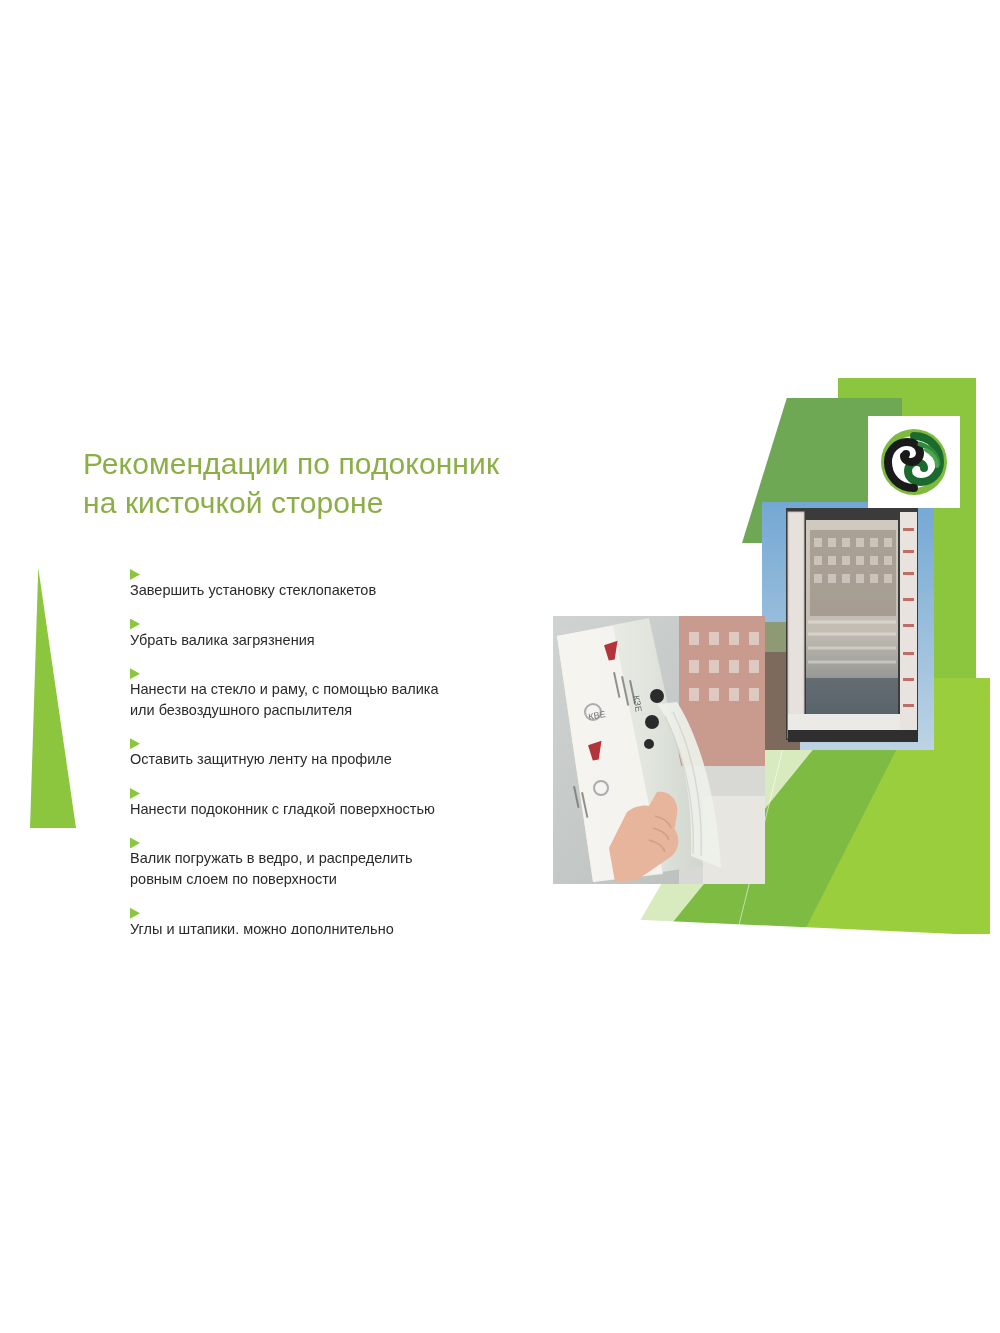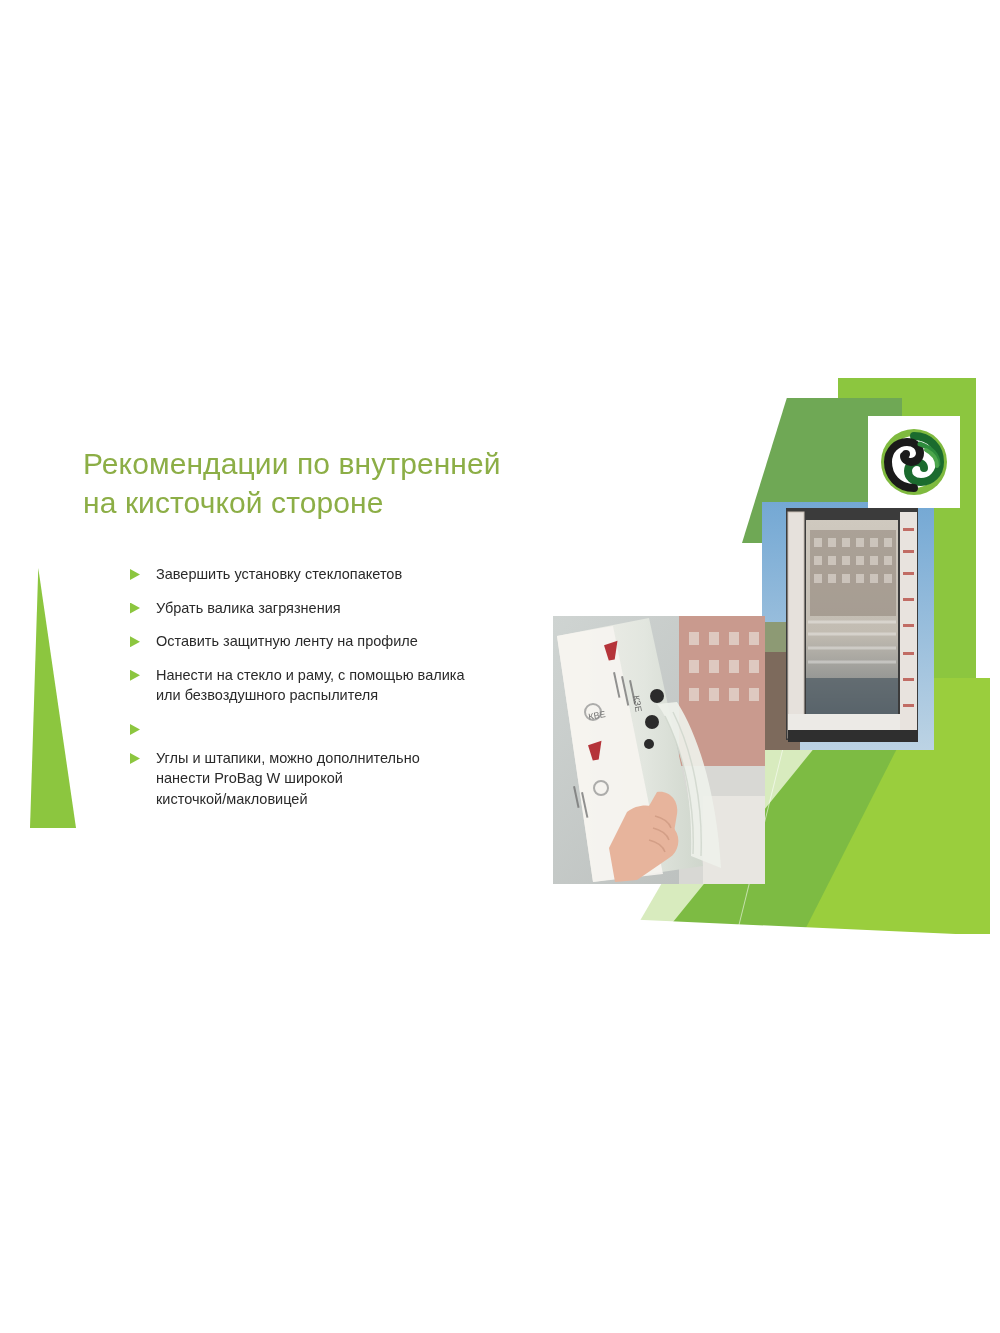--- a/index.html
+++ b/index.html
@@ -169,20 +169,21 @@
   .bullets {
     position: absolute;
     left: 130px;
     top: 186px;
     width: 430px;
   }
   .bullet {
     display: flex;
     align-items: flex-start;
     margin-bottom: 13px;
+    flex-direction: column;
   }
   .bullet:last-child { margin-bottom: 0; }
   .bullet-marker {
     flex: 0 0 auto;
     width: 10px;
     height: 11px;
     margin-top: 5px;
     margin-right: 16px;
     background: #8cc63f;
     clip-path: polygon(0% 0%, 100% 50%, 0% 100%);
@@ -370,44 +371,50 @@
       <circle cx="38" cy="38" r="26" fill="#ffffff"></circle>
       <path d="M38 12 C54 12 64 24 64 38 C64 50 55 58 45 58 C37 58 32 53 32 47 C32 42 36 38 41 38 C45 38 48 41 48 44" fill="none" stroke="#1b6b2e" stroke-width="8" stroke-linecap="round"></path>
       <path d="M38 64 C22 64 12 52 12 38 C12 26 21 18 31 18 C39 18 44 23 44 29 C44 34 40 38 35 38 C31 38 28 35 28 32" fill="none" stroke="#1a1a1a" stroke-width="8" stroke-linecap="round"></path>
       <path d="M44 20 C56 24 62 32 62 40" fill="none" stroke="#2e8b3d" stroke-width="5" stroke-linecap="round"></path>
       <path d="M50 26 C58 30 61 36 61 42" fill="none" stroke="#4ca64c" stroke-width="4" stroke-linecap="round"></path>
       <circle cx="30" cy="30" r="4" fill="#1a1a1a"></circle>
     </svg>
   </div>
 
   <div class="title">
-    <div>Рекомендации по внутренней</div>
+    <div>Рекомендации по подоконник</div>
     <div>на кисточкой стороне</div>
   </div>
 
   <div class="bullets">
     <div class="bullet">
       <span class="bullet-marker"></span>
       <span class="bullet-text">Завершить установку стеклопакетов</span>
     </div>
     <div class="bullet">
       <span class="bullet-marker"></span>
       <span class="bullet-text">Убрать валика загрязнения</span>
-    </div>
-    <div class="bullet">
-      <span class="bullet-marker"></span>
-      <span class="bullet-text">Оставить защитную ленту на профиле</span>
     </div>
     <div class="bullet">
       <span class="bullet-marker"></span>
       <span class="bullet-text">Нанести на стекло и раму, с помощью валика
 или безвоздушного распылителя</span>
     </div>
     <div class="bullet">
       <span class="bullet-marker"></span>
+      <span class="bullet-text">Оставить защитную ленту на профиле</span>
+    </div>
+    <div class="bullet">
+      <span class="bullet-marker"></span>
+      <span class="bullet-text">Нанести подоконник с гладкой поверхностью</span>
+    </div>
+    <div class="bullet">
+      <span class="bullet-marker"></span>
+      <span class="bullet-text">Валик погружать в ведро, и распределить
+ровным слоем по поверхности</span>
     </div>
     <div class="bullet">
       <span class="bullet-marker"></span>
       <span class="bullet-text">Углы и штапики, можно дополнительно
 нанести ProBag W широкой
 кисточкой/макловицей</span>
     </div>
   </div>
 
 </div>

